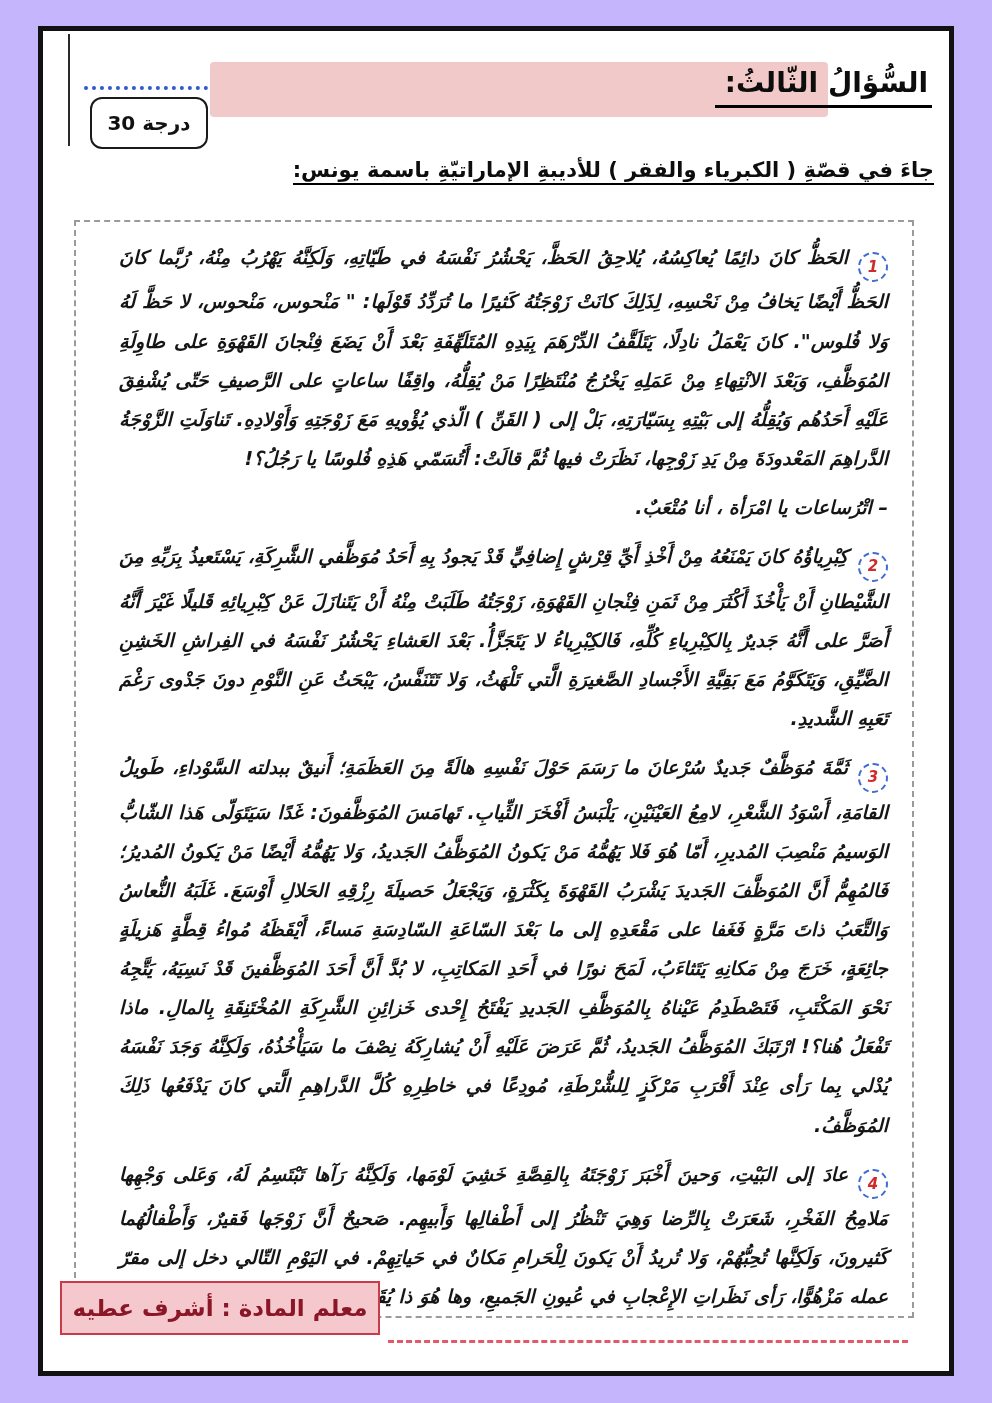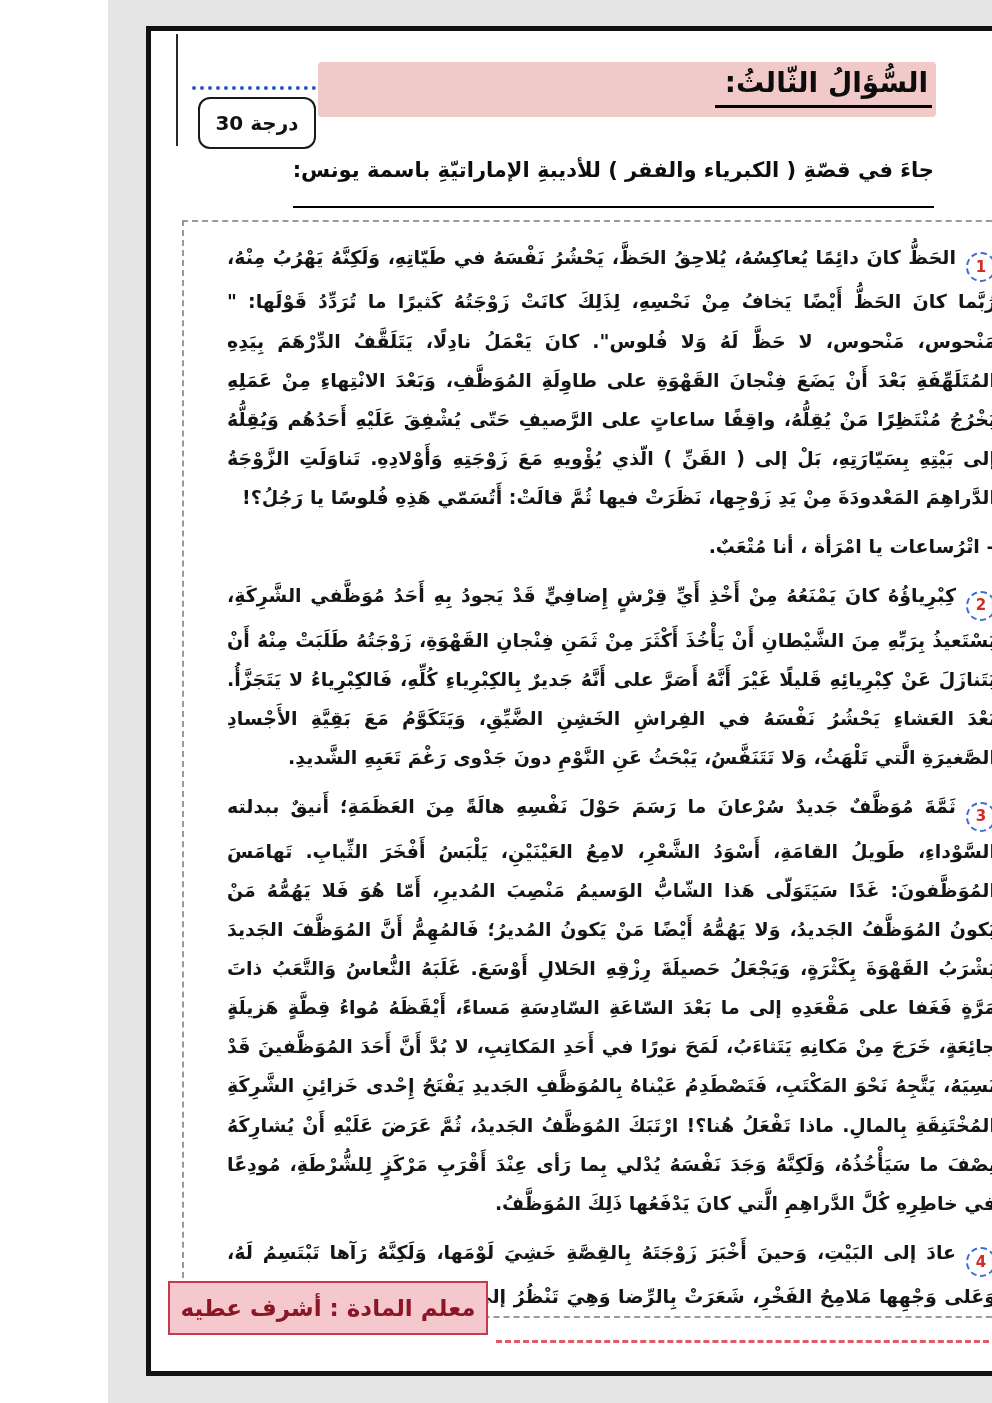--- a/index.html
+++ b/index.html
@@ -1,23 +1,23 @@
 <!DOCTYPE html>
 <html dir="rtl" lang="ar"><head>
 <meta charset="utf-8">
 <style>
   * { box-sizing: border-box; }
   html, body { margin: 0; padding: 0; background: #ffffff; }
   body { font-family: "DejaVu Sans", sans-serif; }
 
   .page {
     position: relative;
-    width: 884px;
+    width: 992px;
     height: 1403px;
-    background: #e5e5e5;
+    background: #c4b5fd;
     overflow: hidden;
     direction: rtl;
   }
 
   .frame {
     position: absolute;
     left: 38px; top: 26px;
     width: 916px; height: 1350px;
     border: 5px solid #121212;
     background: #ffffff;
@@ -70,41 +70,42 @@
     background: #fff;
   }
 
   .intro-heading {
     position: absolute;
     right: 58px; top: 158px;
     font-size: 21px;
     font-weight: bold;
     color: #0d0d0d;
     border-bottom: 2.5px solid #000;
-    padding-bottom: 24px;
+    padding-bottom: 1px;
     white-space: nowrap;
   }
 
   .story-box {
     position: absolute;
     left: 74px; top: 220px;
     width: 840px; height: 1098px;
     border: 2px dashed #9a9a9a;
     padding: 16px 24px 16px 28px;
     overflow: hidden;
     background: #fff;
   }
 
   .block {
     margin: 0 0 10px 15px;
     font-size: 19px;
     font-weight: bold;
     line-height: 2.06;
     text-align: justify;
     color: #151515;
+    font-style: italic;
   }
   .block.dialogue {
     text-align: right;
   }
 
   .num-circle {
     display: inline-flex;
     width: 30px; height: 30px;
     border: 2px dashed #3f6cd1;
     border-radius: 50%;

